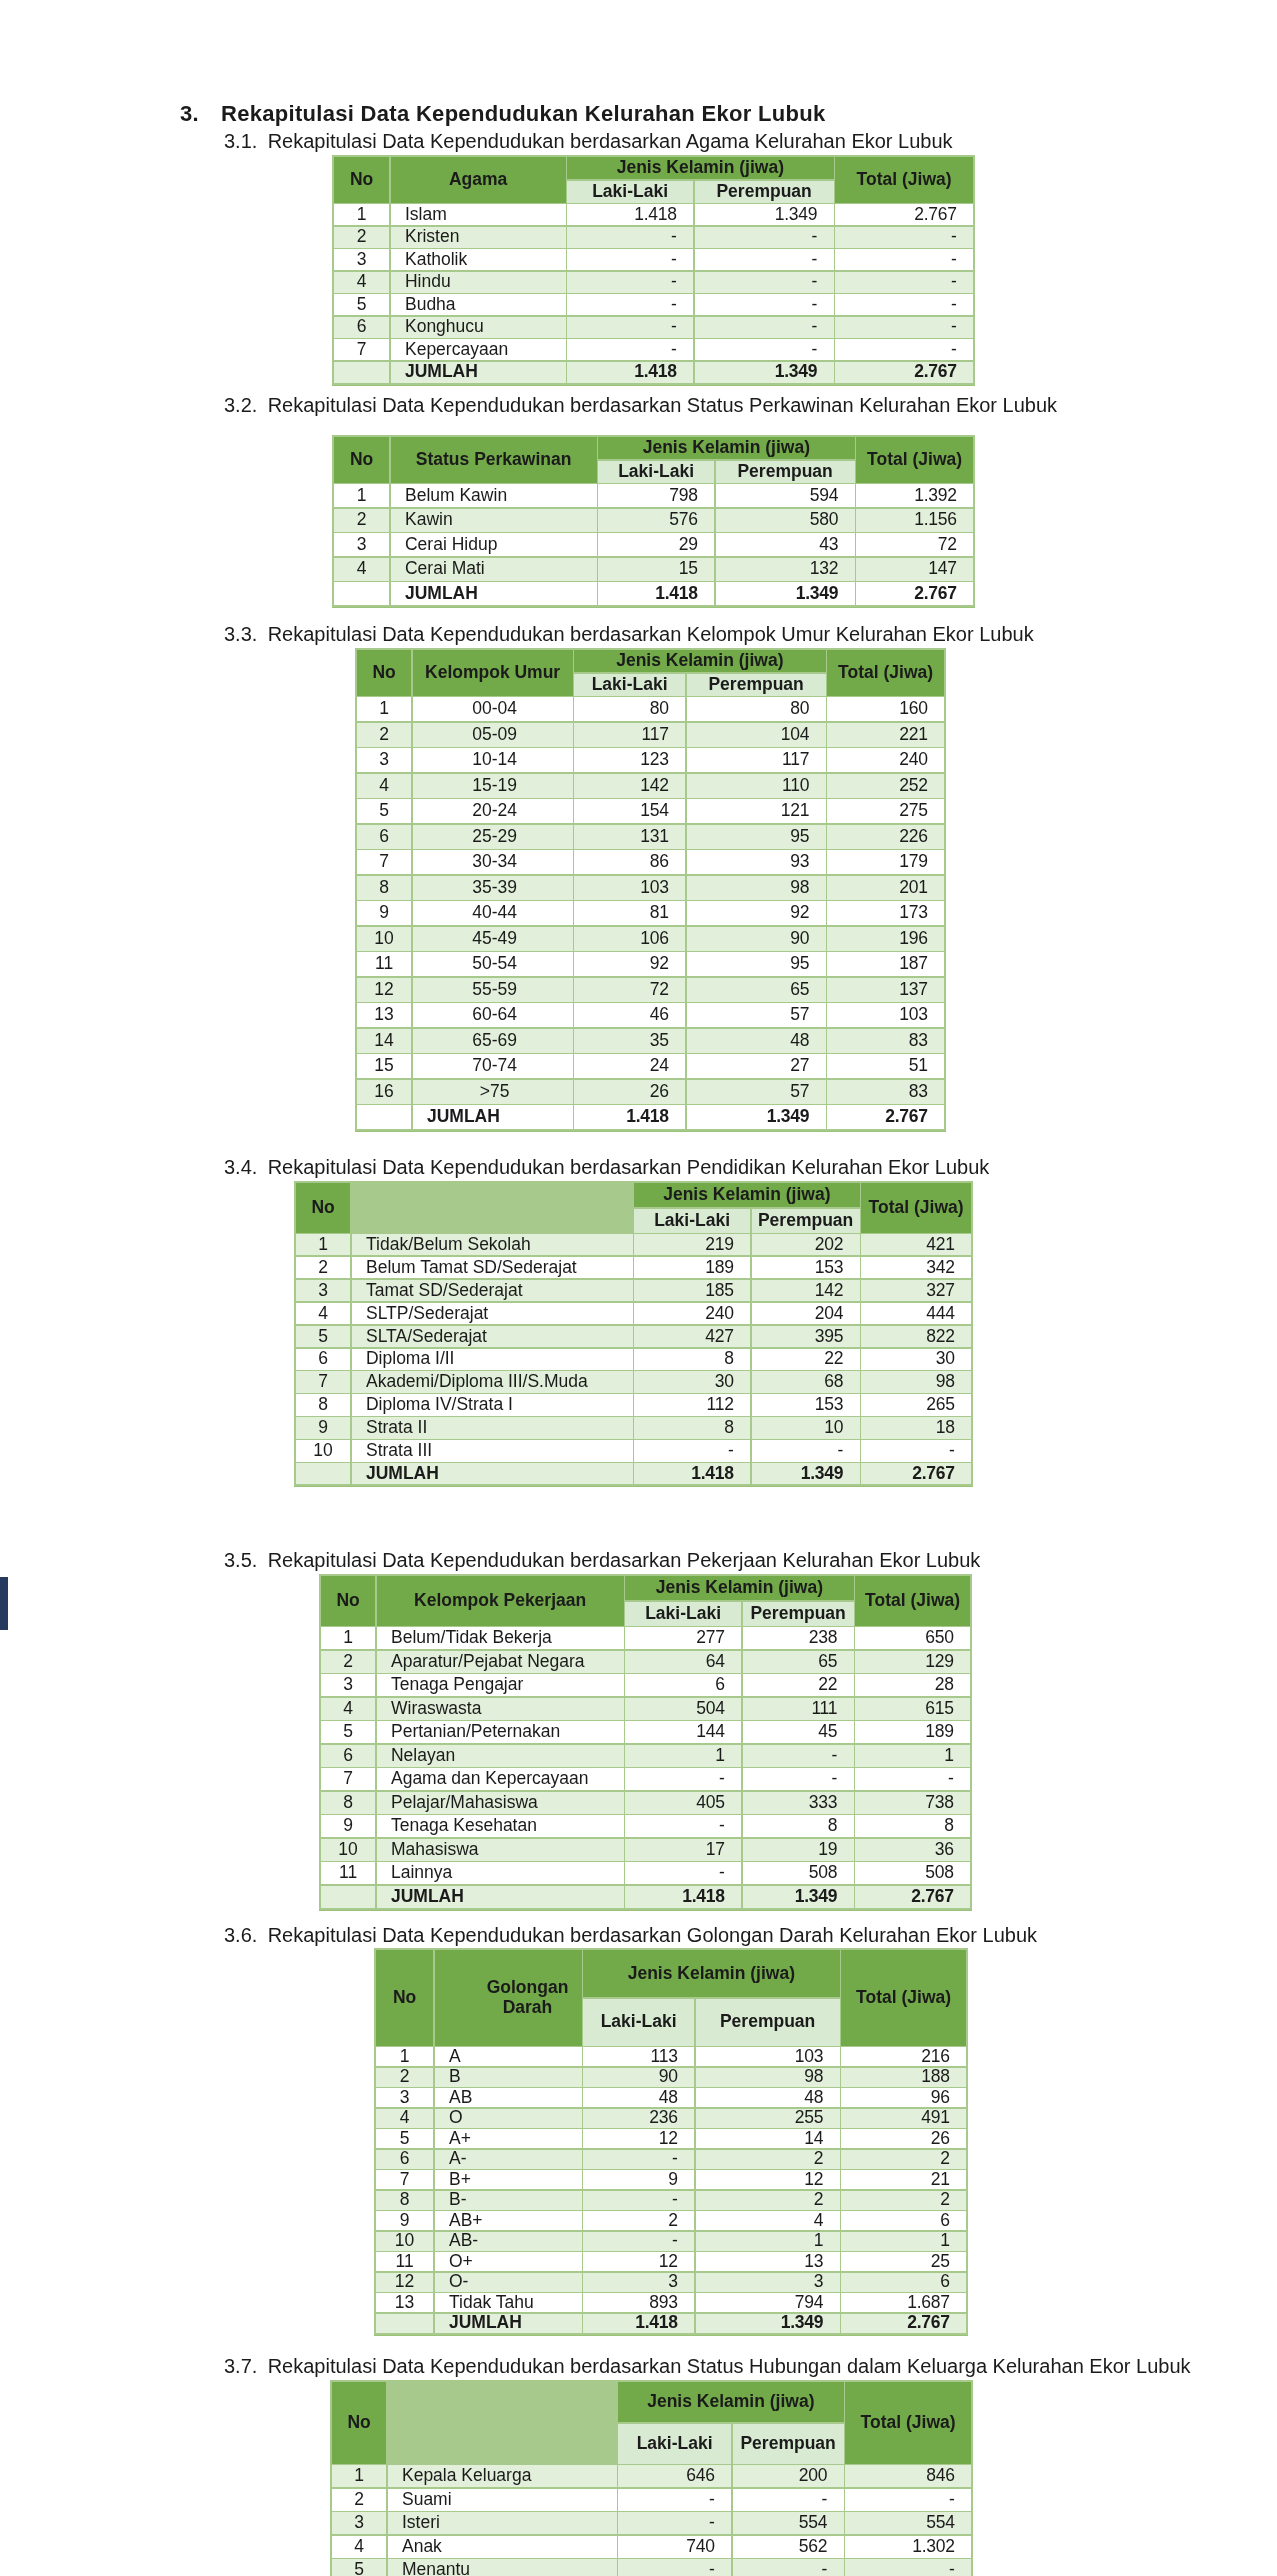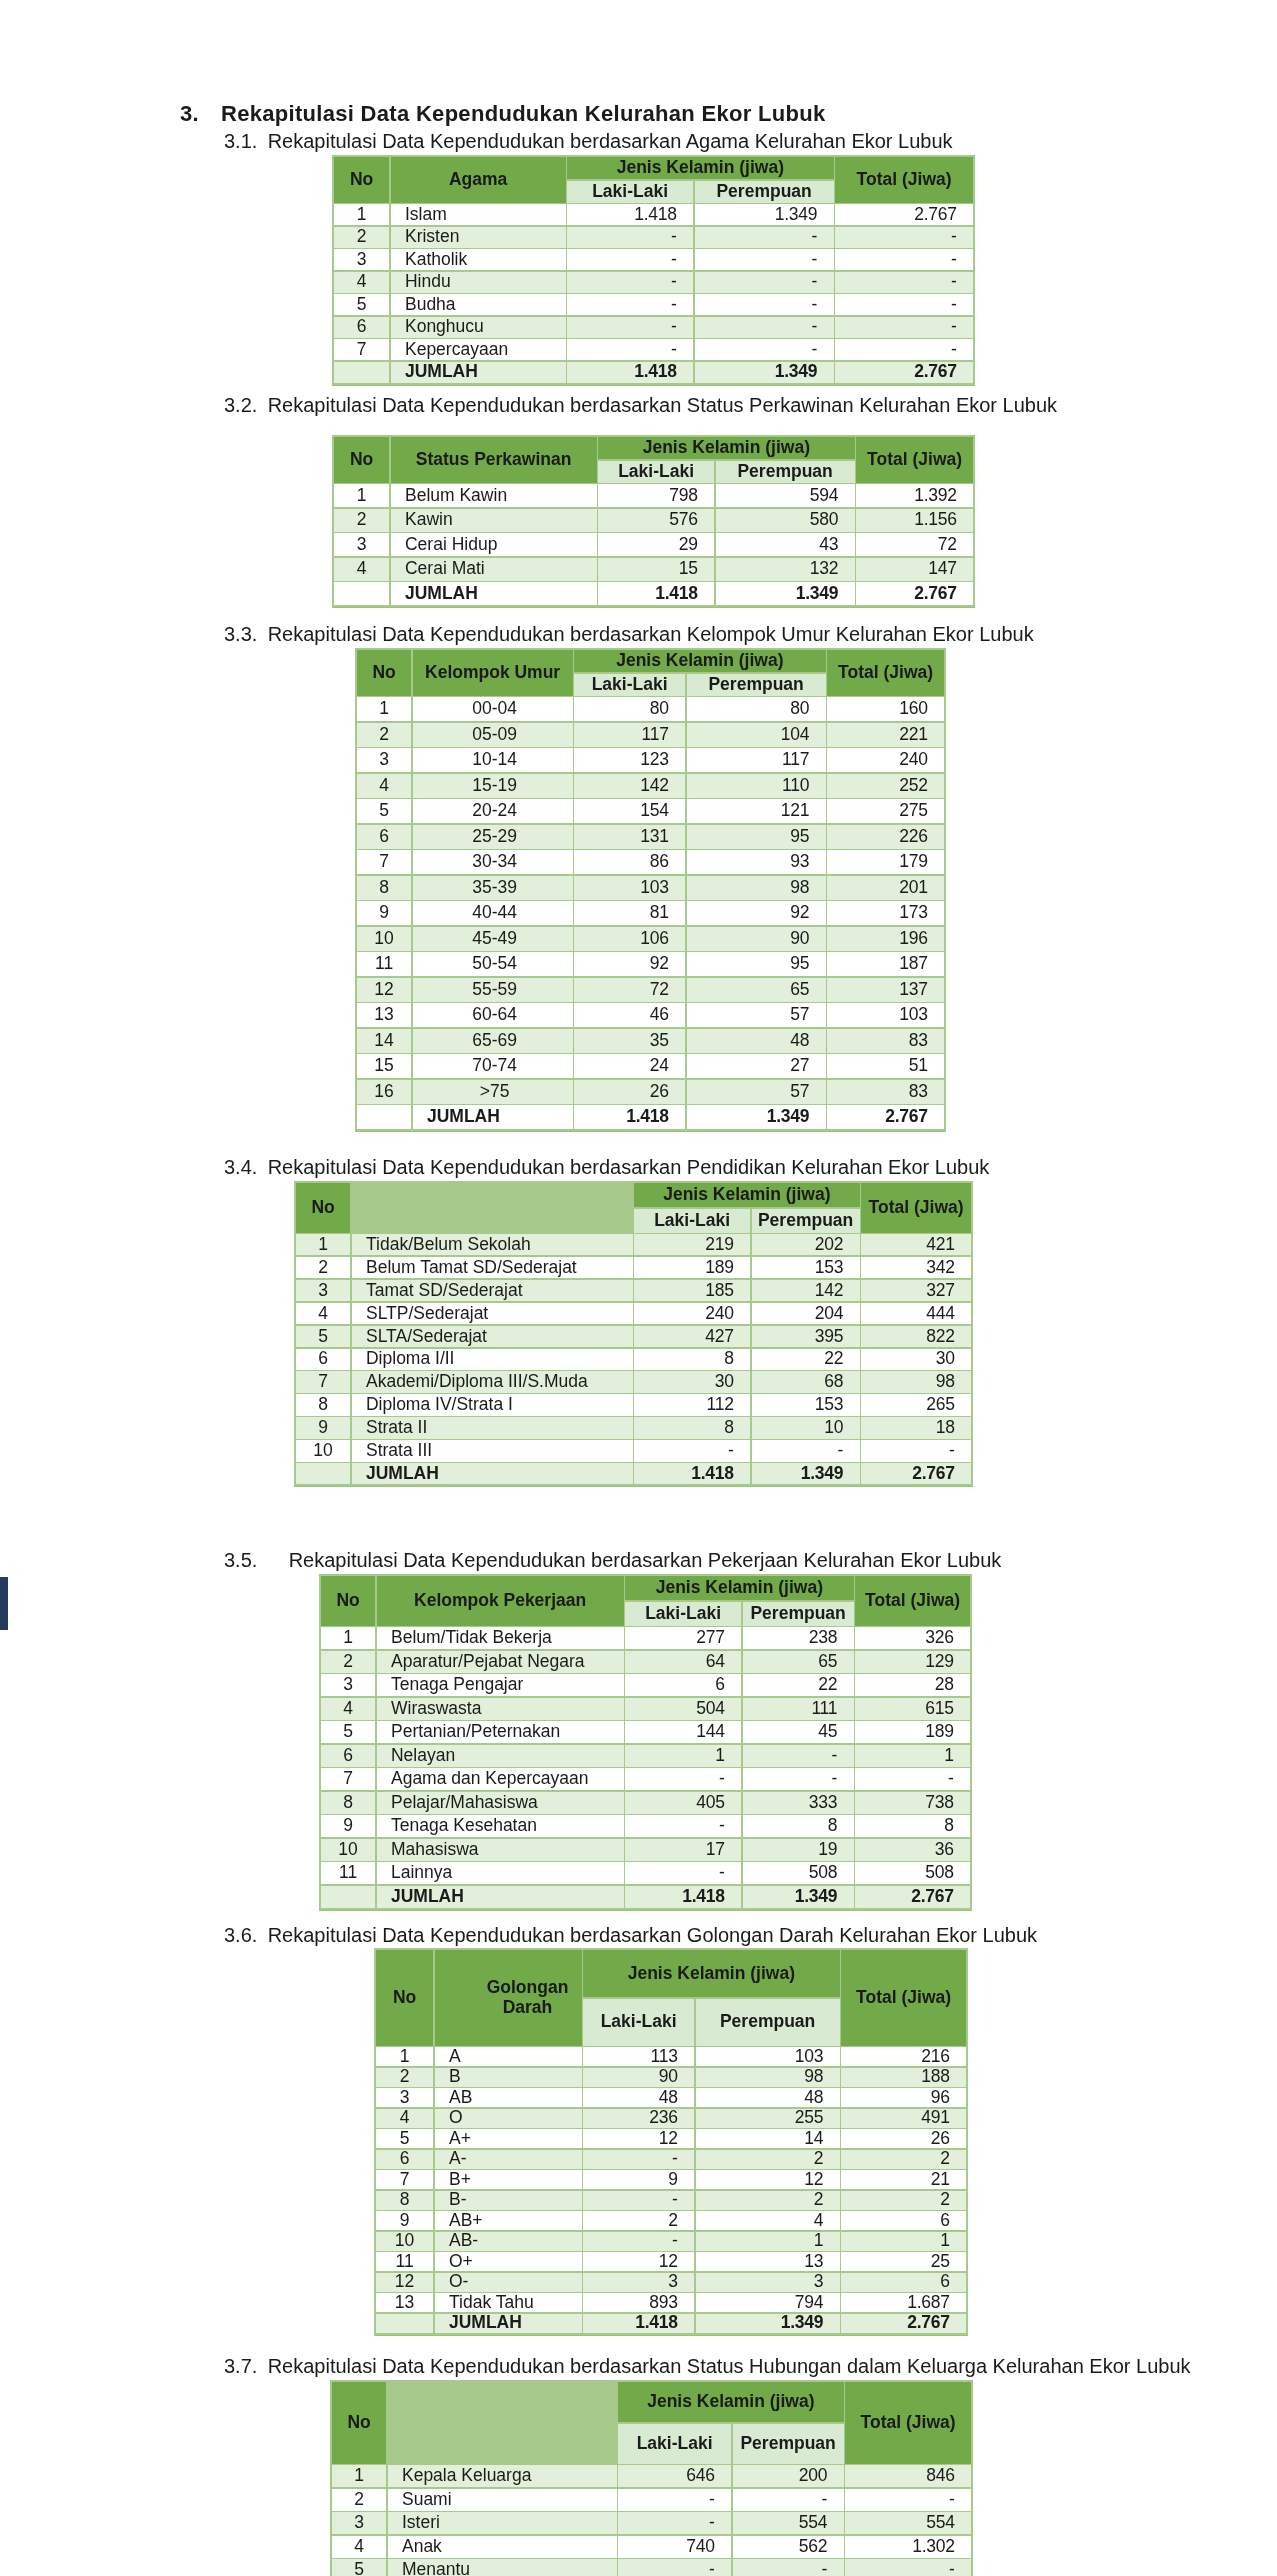--- a/index.html
+++ b/index.html
@@ -295,39 +295,39 @@
           <div class="cell c-num">-</div>
           <div class="cell c-num">-</div>
           <div class="cell c-num">-</div>
           <div class="cell c-no rowgreen"></div>
           <div class="cell c-cat rowgreen" style="font-weight: 700;">JUMLAH</div>
           <div class="cell c-num rowgreen" style="font-weight: 700;">1.418</div>
           <div class="cell c-num rowgreen" style="font-weight: 700;">1.349</div>
           <div class="cell c-num rowgreen" style="font-weight: 700;">2.767</div>
         </div>
       </div>
-      <div class="h2" style="left: 224px; top: 1549px; gap: 21px;">
+      <div class="h2" style="left: 224px; top: 1549px;">
         <div class="num">3.5.</div>
         <div class="">Rekapitulasi Data Kependudukan berdasarkan Pekerjaan Kelurahan Ekor Lubuk</div>
       </div>
       <div class="tbl" style="left: 319px; top: 1574px; width: 649px;">
         <div class="thead" style="grid-template-columns: 54px 247px 116px 111px 1fr; grid-template-rows: 24px 24px;">
           <div class="cell hcell" style="grid-area: 1 / 1 / 3;">No</div>
           <div class="cell hcell" style="grid-area: 1 / 2 / 3;">Kelompok Pekerjaan</div>
           <div class="cell hcell" style="grid-area: 1 / 3 / auto / 5;">Jenis Kelamin (jiwa)</div>
           <div class="cell hcell" style="grid-area: 1 / 5 / 3;">Total (Jiwa)</div>
           <div class="cell subhcell" style="grid-area: 2 / 3;">Laki-Laki</div>
           <div class="cell subhcell" style="grid-area: 2 / 4;">Perempuan</div>
         </div>
         <div class="tbody" style="grid-template-columns: 54px 247px 116px 111px 1fr; grid-auto-rows: 22px;">
           <div class="cell c-no">1</div>
           <div class="cell c-cat">Belum/Tidak Bekerja</div>
           <div class="cell c-num">277</div>
           <div class="cell c-num">238</div>
-          <div class="cell c-num">326</div>
+          <div class="cell c-num">650</div>
           <div class="cell c-no rowgreen">2</div>
           <div class="cell c-cat rowgreen">Aparatur/Pejabat Negara</div>
           <div class="cell c-num rowgreen">64</div>
           <div class="cell c-num rowgreen">65</div>
           <div class="cell c-num rowgreen">129</div>
           <div class="cell c-no">3</div>
           <div class="cell c-cat">Tenaga Pengajar</div>
           <div class="cell c-num">6</div>
           <div class="cell c-num">22</div>
           <div class="cell c-num">28</div>

